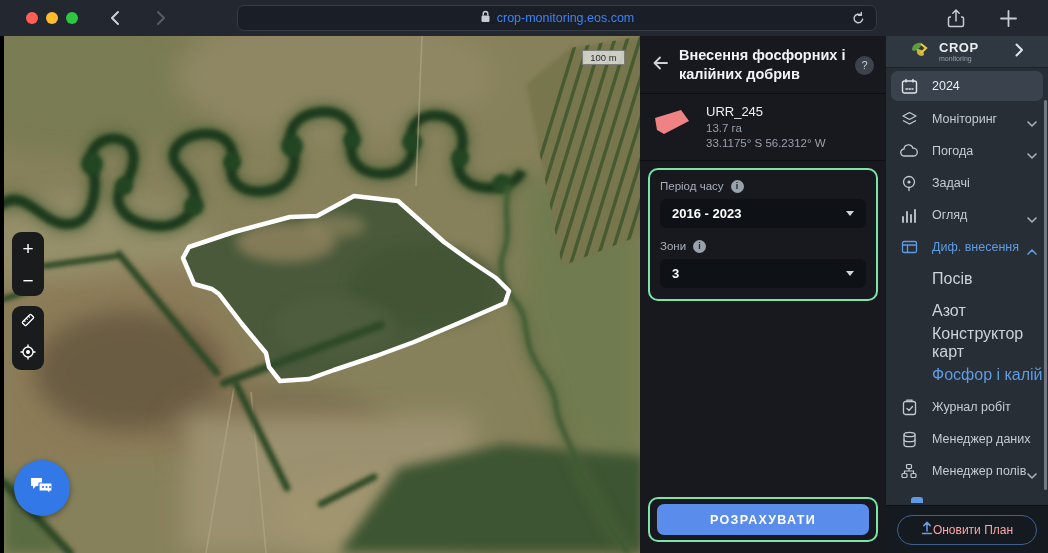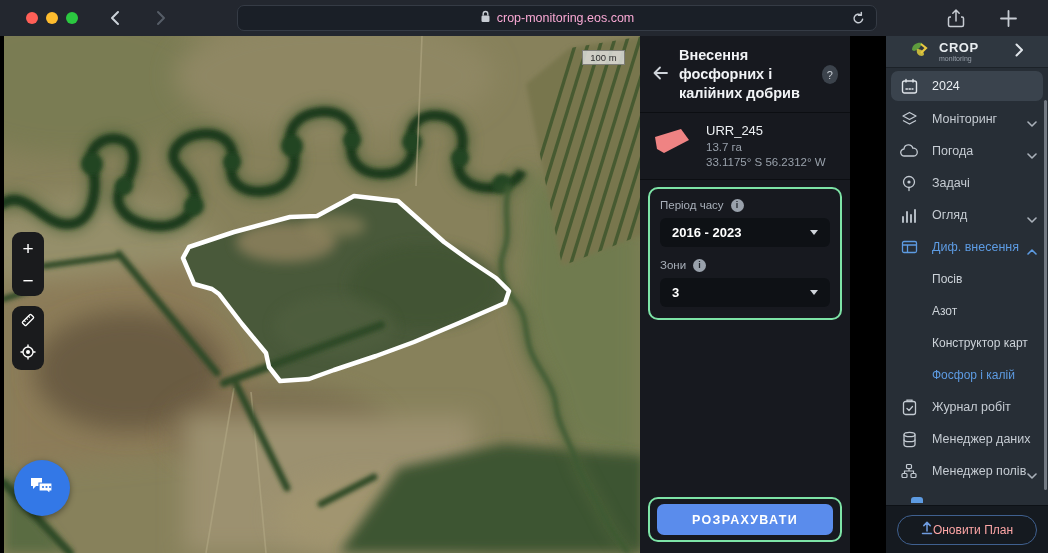--- a/index.html
+++ b/index.html
@@ -8,26 +8,26 @@
 
   
   .chrome { position:absolute; left:0; top:0; width:1048px; height:36px; background:#23272f; z-index:50; }
   .tl { position:absolute; top:12px; width:12px; height:12px; border-radius:50%; }
   .tl.r { left:26px; background:#ff5f57; }
   .tl.y { left:46px; background:#febc2e; }
   .tl.g { left:66px; background:#2bc840; }
   .navbtn { position:absolute; top:8px; }
   .urlbar { position:absolute; left:237px; top:5px; width:640px; height:26px; background:#1a1f27;
             border:1px solid #353b45; border-radius:7px; display:flex; align-items:center; justify-content:center; }
-  .urltext { color:#f9a8d4; font-size:12.5px; margin-left:6px; }
+  .urltext { color:#3b82f6; font-size:12.5px; margin-left:6px; }
   .refresh { position:absolute; right:10px; top:5px; }
 
   
   .map { position:absolute; left:4px; top:36px; width:640px; height:517px; overflow:hidden; background:#85805a; }
-  .panel { position:absolute; left:640px; top:36px; width:210px; height:517px; background:#17191f;
+  .panel { position:absolute; left:640px; top:36px; width:246px; height:517px; background:#17191f;
            display:flex; flex-direction:column; }
   .sidebar { position:absolute; left:886px; top:36px; width:162px; height:517px; background:#272e36; }
 
   
   .scalebar { position:absolute; left:578px; top:14px; width:43px; height:15px; background:rgba(222,222,218,.85);
               border:1px solid #7e7e78; font-size:9.5px; color:#2c2c2c; text-align:center; line-height:13px; }
   .mapbox { position:absolute; left:8px; width:32px; height:64px; background:#1a1b1d; border-radius:9px;
             display:flex; flex-direction:column; align-items:center; justify-content:space-around; }
   .mb1 { top:196px; } .mb2 { top:270px; }
   .zbtn { color:#fff; font-size:19px; line-height:19px; cursor:default; }
@@ -63,21 +63,21 @@
   .brandtxt { margin-left:7px; line-height:1; }
   .brandname { color:#e9edf0; font-size:13px; font-weight:bold; letter-spacing:.5px; }
   .brandsub { color:#98a0aa; font-size:7px; margin-top:1px; }
   .brandchev { margin-left:auto; }
   .srow { position:relative; height:32px; display:flex; align-items:center; padding-left:14px;
           color:#c6ccd3; font-size:12.5px; }
   .srow .sic { width:18px; margin-right:14px; display:flex; justify-content:center; }
   .srow.sel { margin:3px 5px 2px; height:30px; background:#3a434d; border-radius:7px; padding-left:9px;
               color:#e9edf1; }
   .srow.active { color:#5d9be2; }
-  .subrow { height:32px; display:flex; align-items:center; padding-left:46px; color:#ccd2d8; font-size:12px; }
+  .subrow { height:32px; display:flex; align-items:center; padding-left:46px; color:#ccd2d8; font-size:16px; }
   .subrow.active { color:#5d9be2; }
   .chev { position:absolute; right:11px; top:13px; }
   .sliver { position:absolute; left:25px; top:461px; width:12px; height:6px; background:#5d9be2;
             border-radius:3px 3px 0 0; }
   .sbottom { position:absolute; left:0; bottom:0; width:162px; height:48px; background:#151a20;
              border-top:1px solid #0d1116; display:flex; align-items:center; justify-content:center; }
   .upbtn { width:140px; height:30px; border:1px solid #3f608f; border-radius:15px; color:#fca5a5;
            font-size:12px; display:flex; align-items:center; justify-content:center; background:transparent; }
   .sscroll { position:absolute; right:1px; top:64px; width:3px; height:390px; background:#8d949d;
              border-radius:2px; opacity:.75; }

